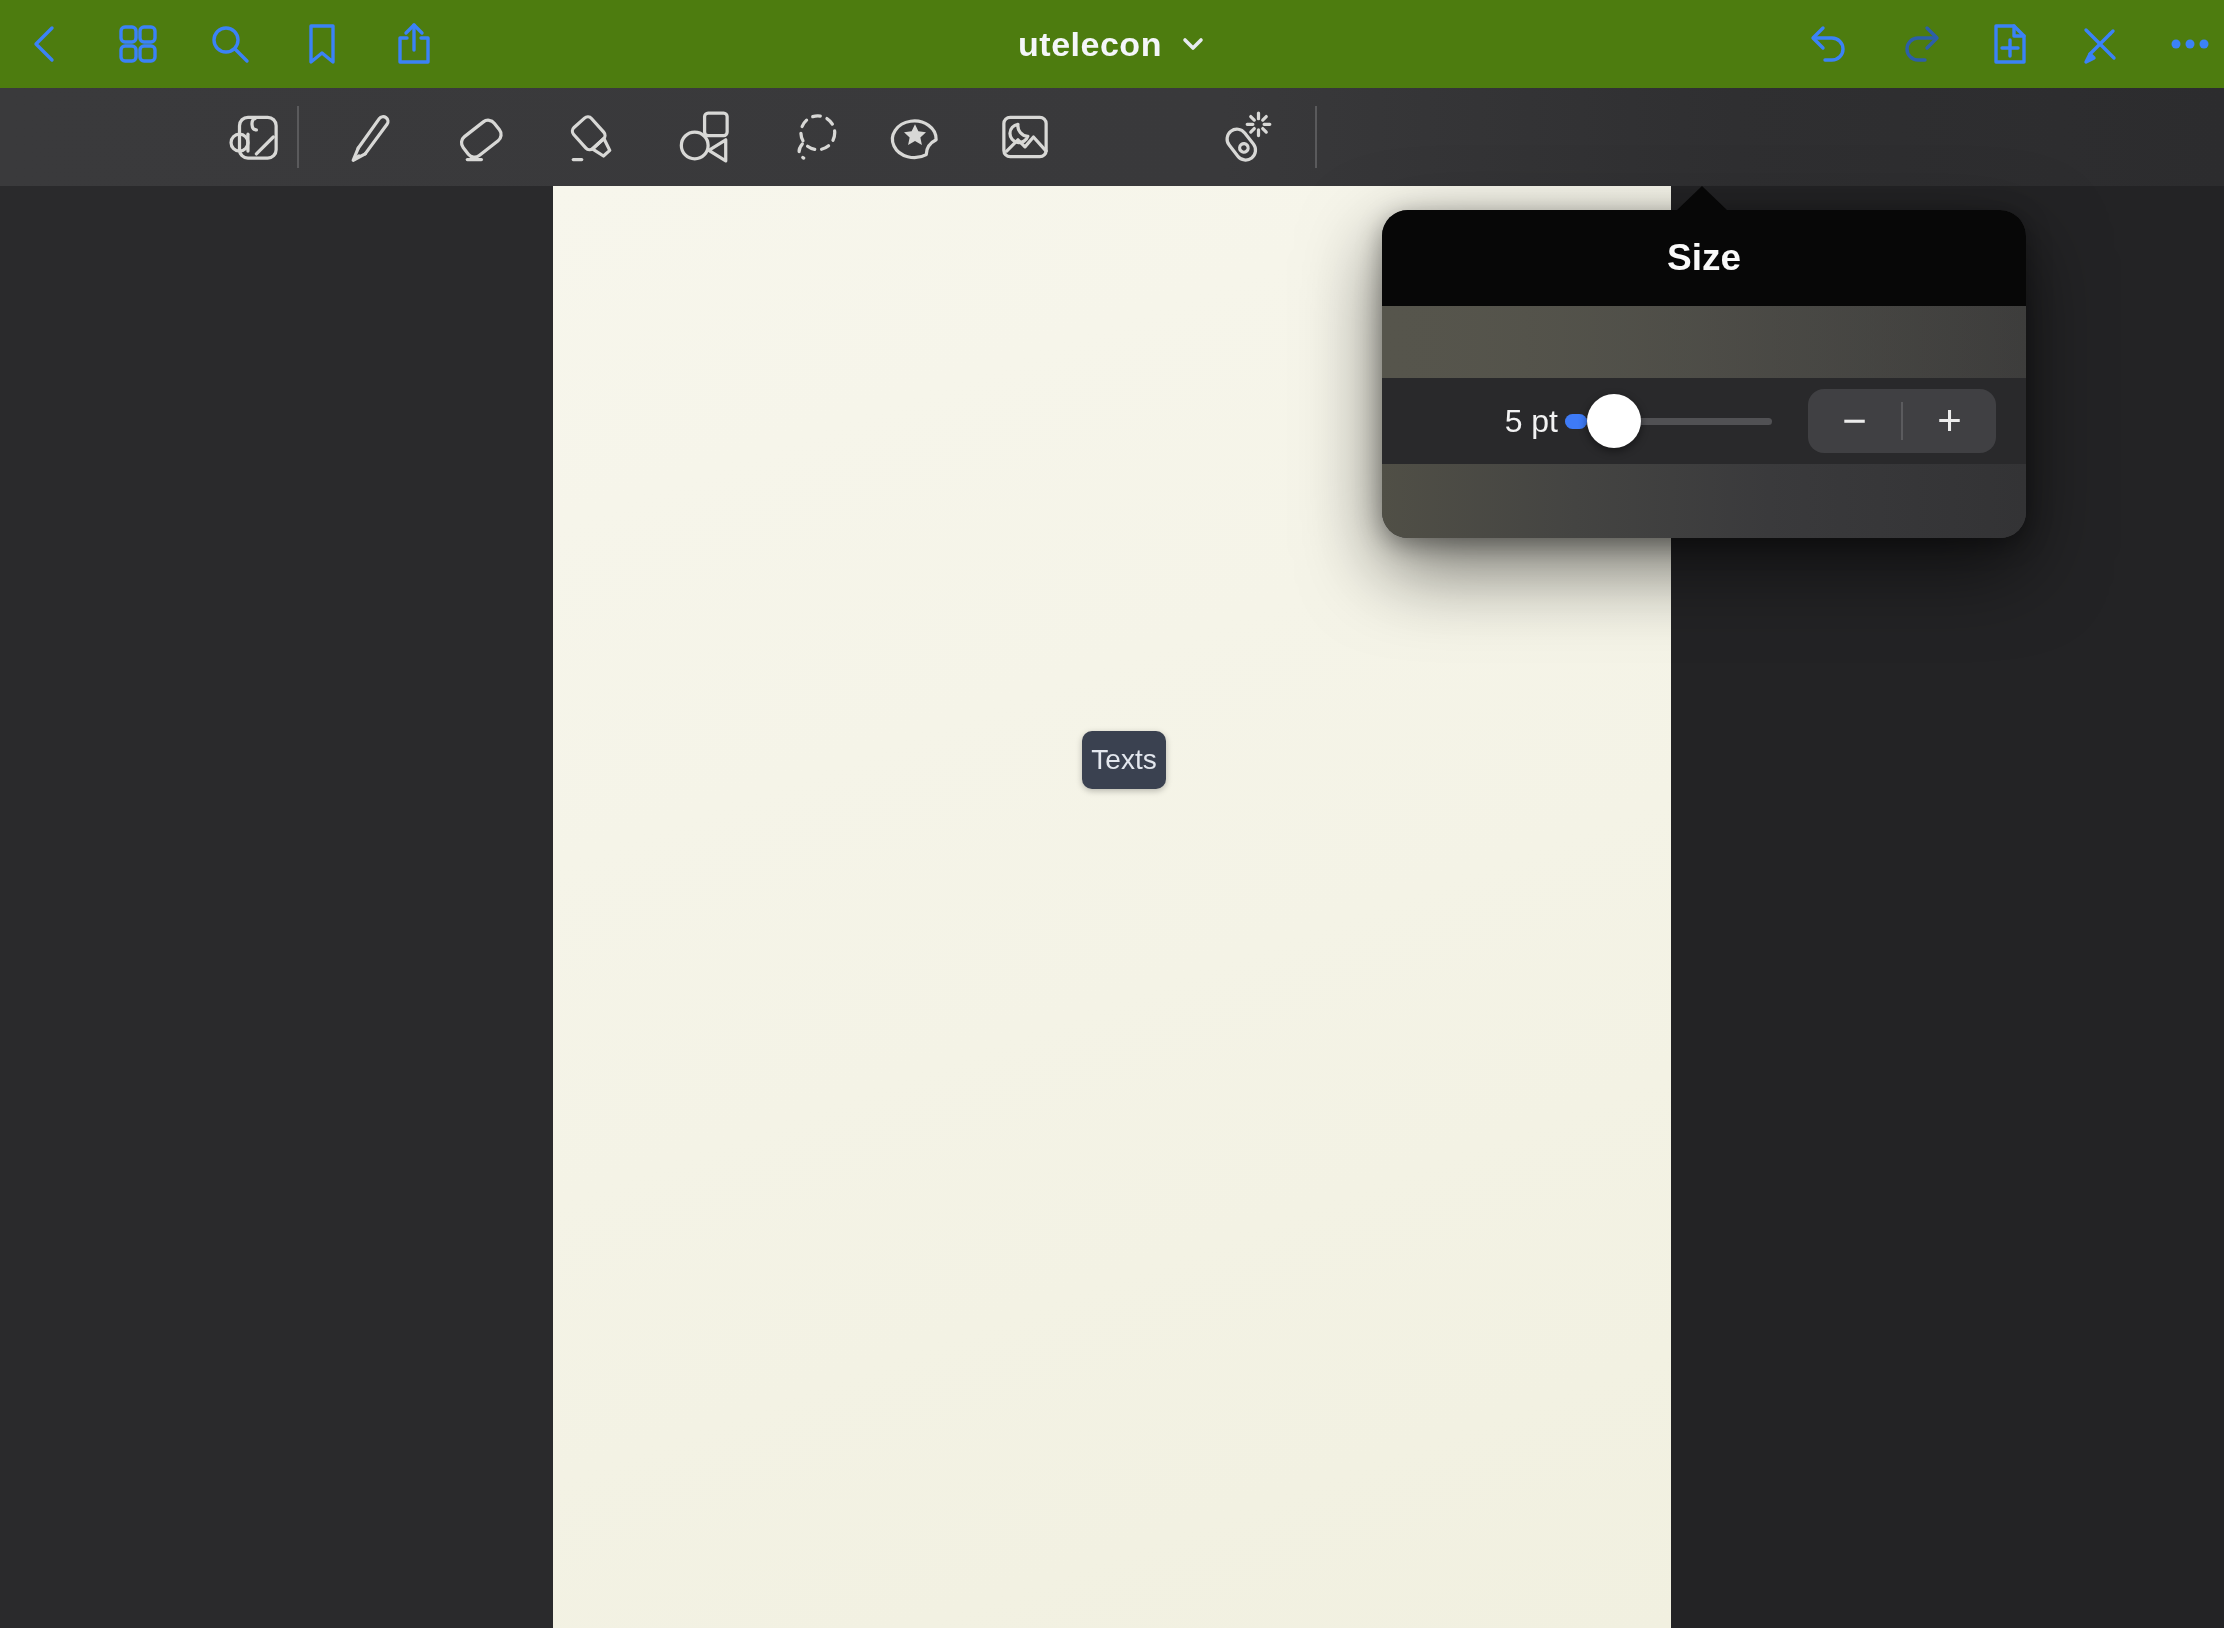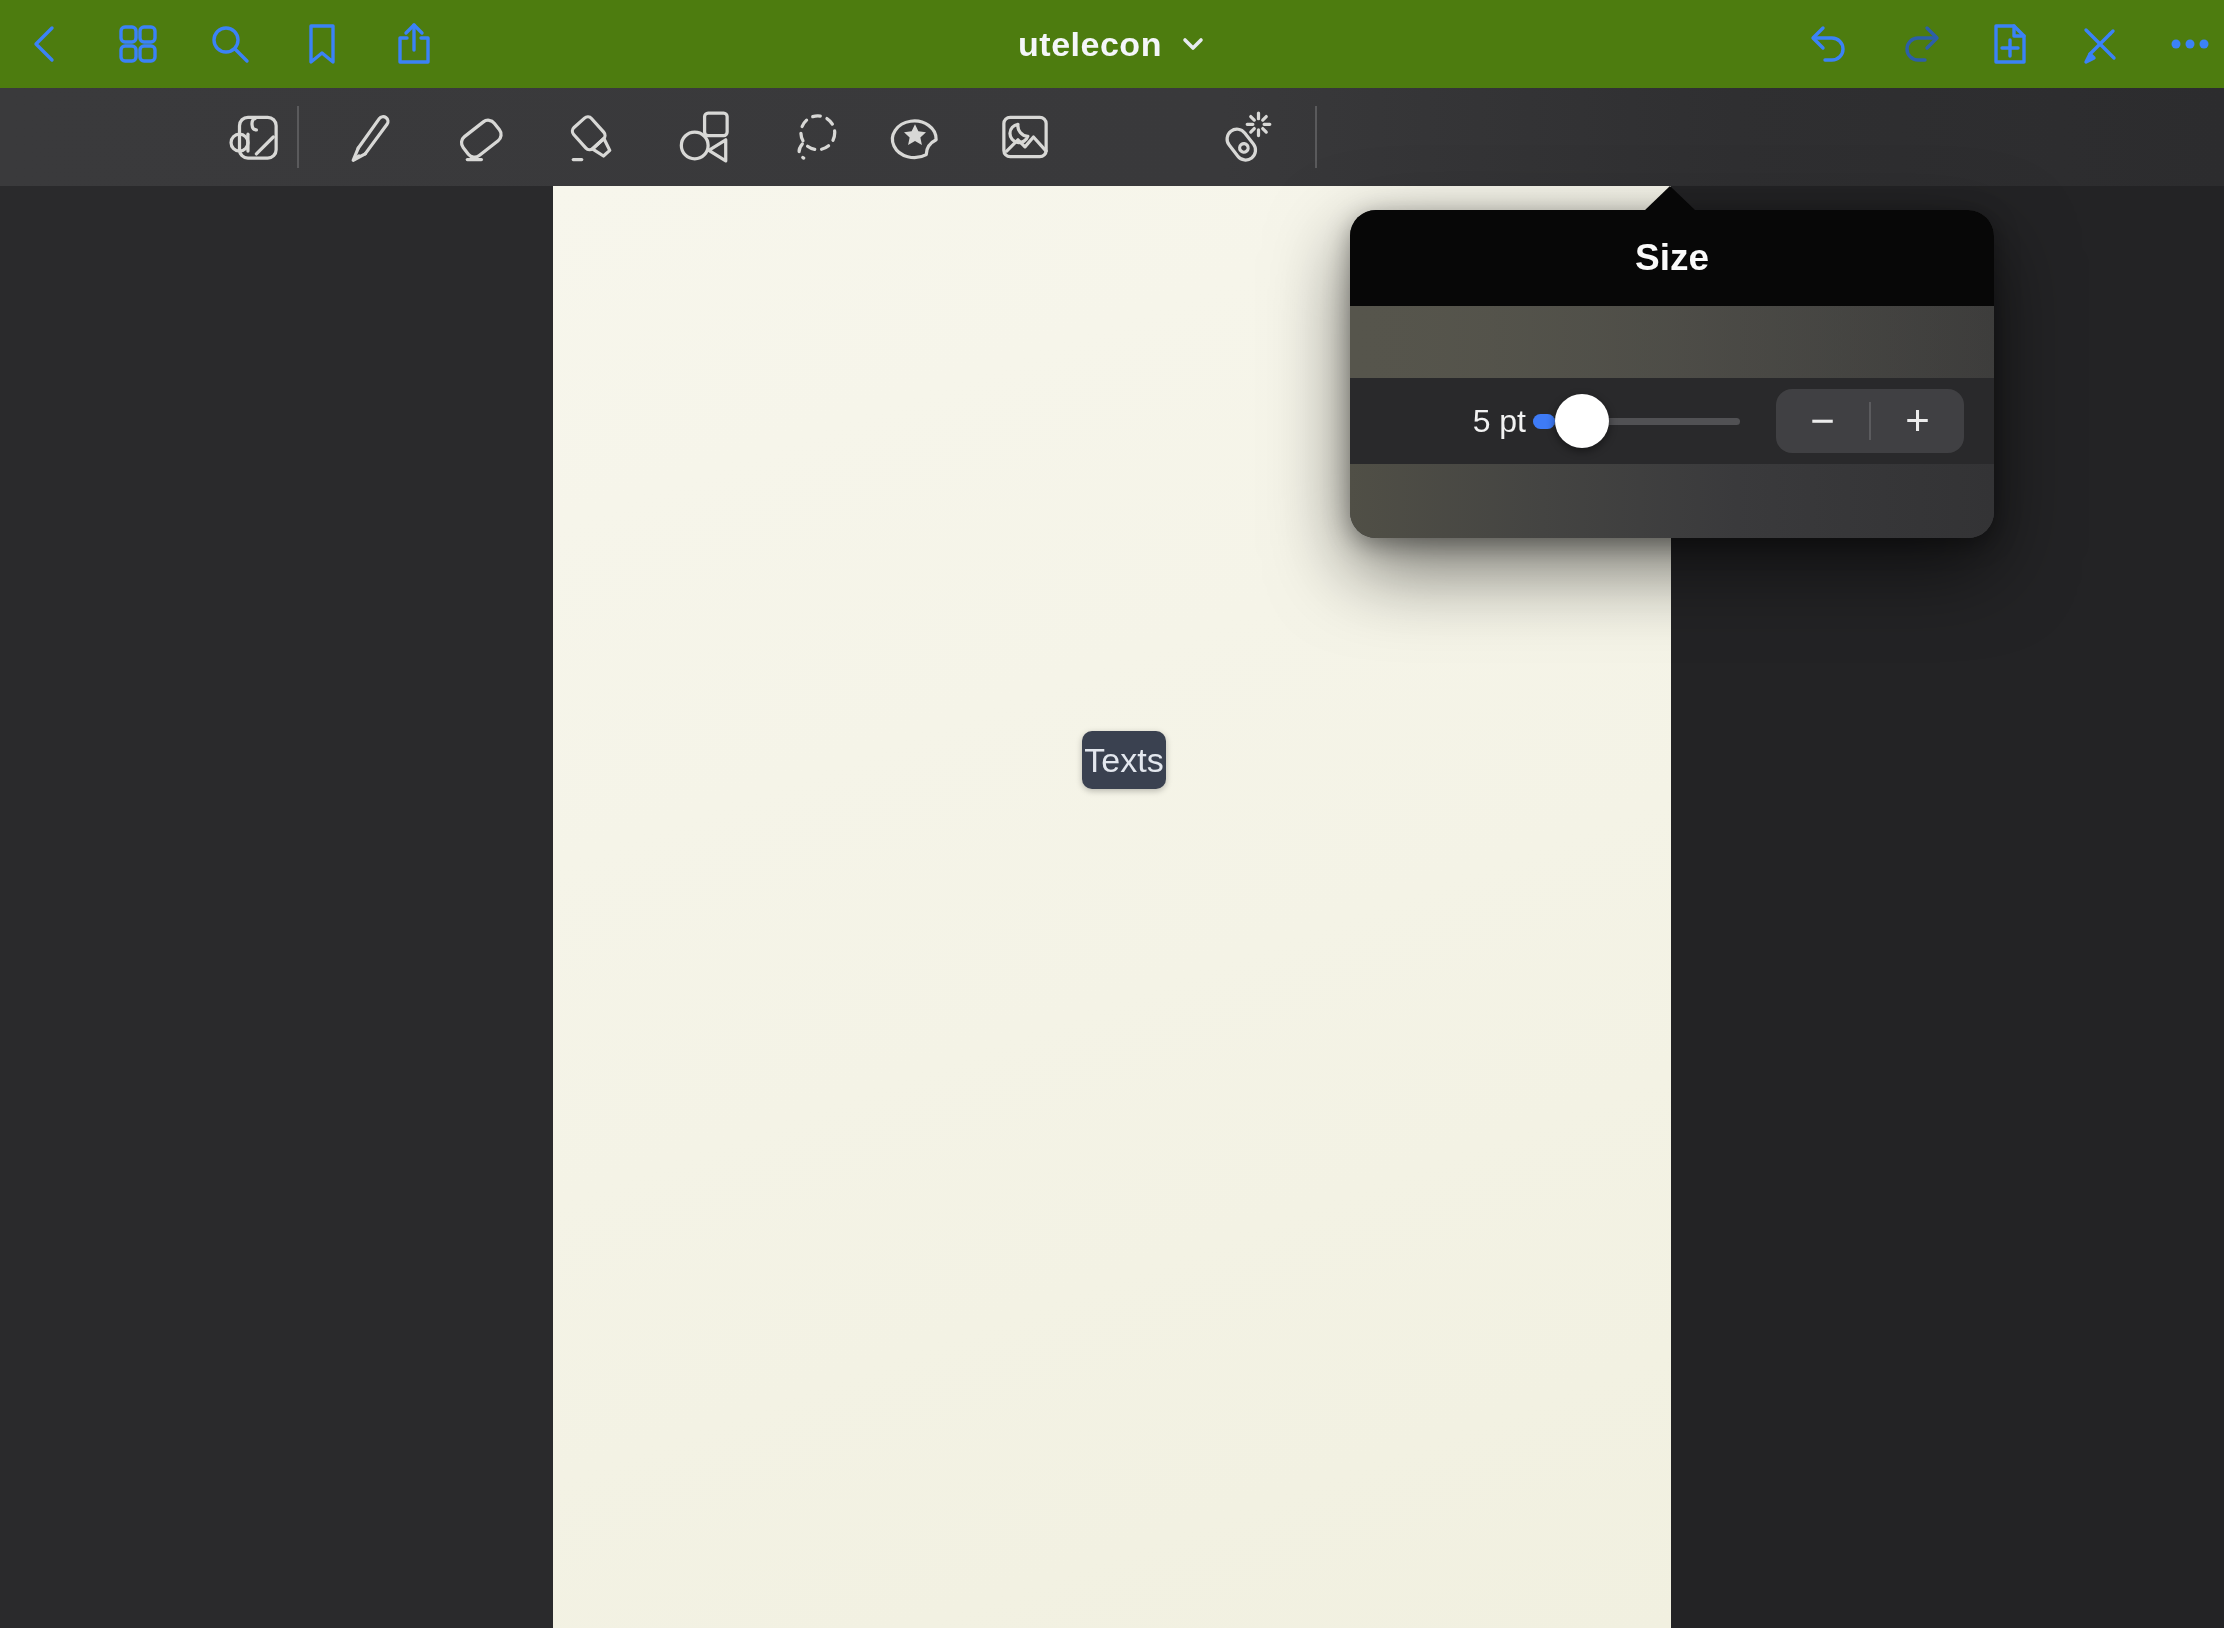--- a/index.html
+++ b/index.html
@@ -84,26 +84,26 @@
   
   .canvas-left { position:absolute; left:0;    top:186px; width:553px;  height:1442px; background:#2a2a2c; }
   .canvas-right{ position:absolute; left:1671px;top:186px; width:553px; height:1442px; background:#232325; }
   .paper{
     position:absolute; left:553px; top:186px; width:1118px; height:1442px;
     background:linear-gradient(160deg,#f7f6ec 0%,#f4f3e6 55%,#f1f0e0 100%);
   }
   .text-chip{
     position:absolute; left:1082px; top:731px; width:84px; height:58px;
     background:#3a4150; border-radius:10px; display:flex; align-items:center; justify-content:center;
-    color:#e3e7ee; font-size:34px; box-shadow:0 2px 6px rgba(0,0,0,.25);
+    color:#e3e7ee; font-size:28px; box-shadow:0 2px 6px rgba(0,0,0,.25);
   }
 
   
   .popover{
-    position:absolute; left:1350px; top:210px; width:644px; height:328px;
+    position:absolute; left:1382px; top:210px; width:644px; height:328px;
     border-radius:26px; background:#39393b;
     box-shadow:0 30px 80px rgba(0,0,0,.55), 0 6px 24px rgba(0,0,0,.35);
   }
   .pop-arrow{
     position:absolute; left:294px; top:-24px; width:52px; height:25px; background:#070707;
     clip-path:polygon(50% 0, 100% 100%, 0 100%);
   }
   .pop-header{
     position:absolute; left:0; top:0; width:644px; height:96px; background:#070707;
     border-radius:26px 26px 0 0; display:flex; align-items:center; justify-content:center;

